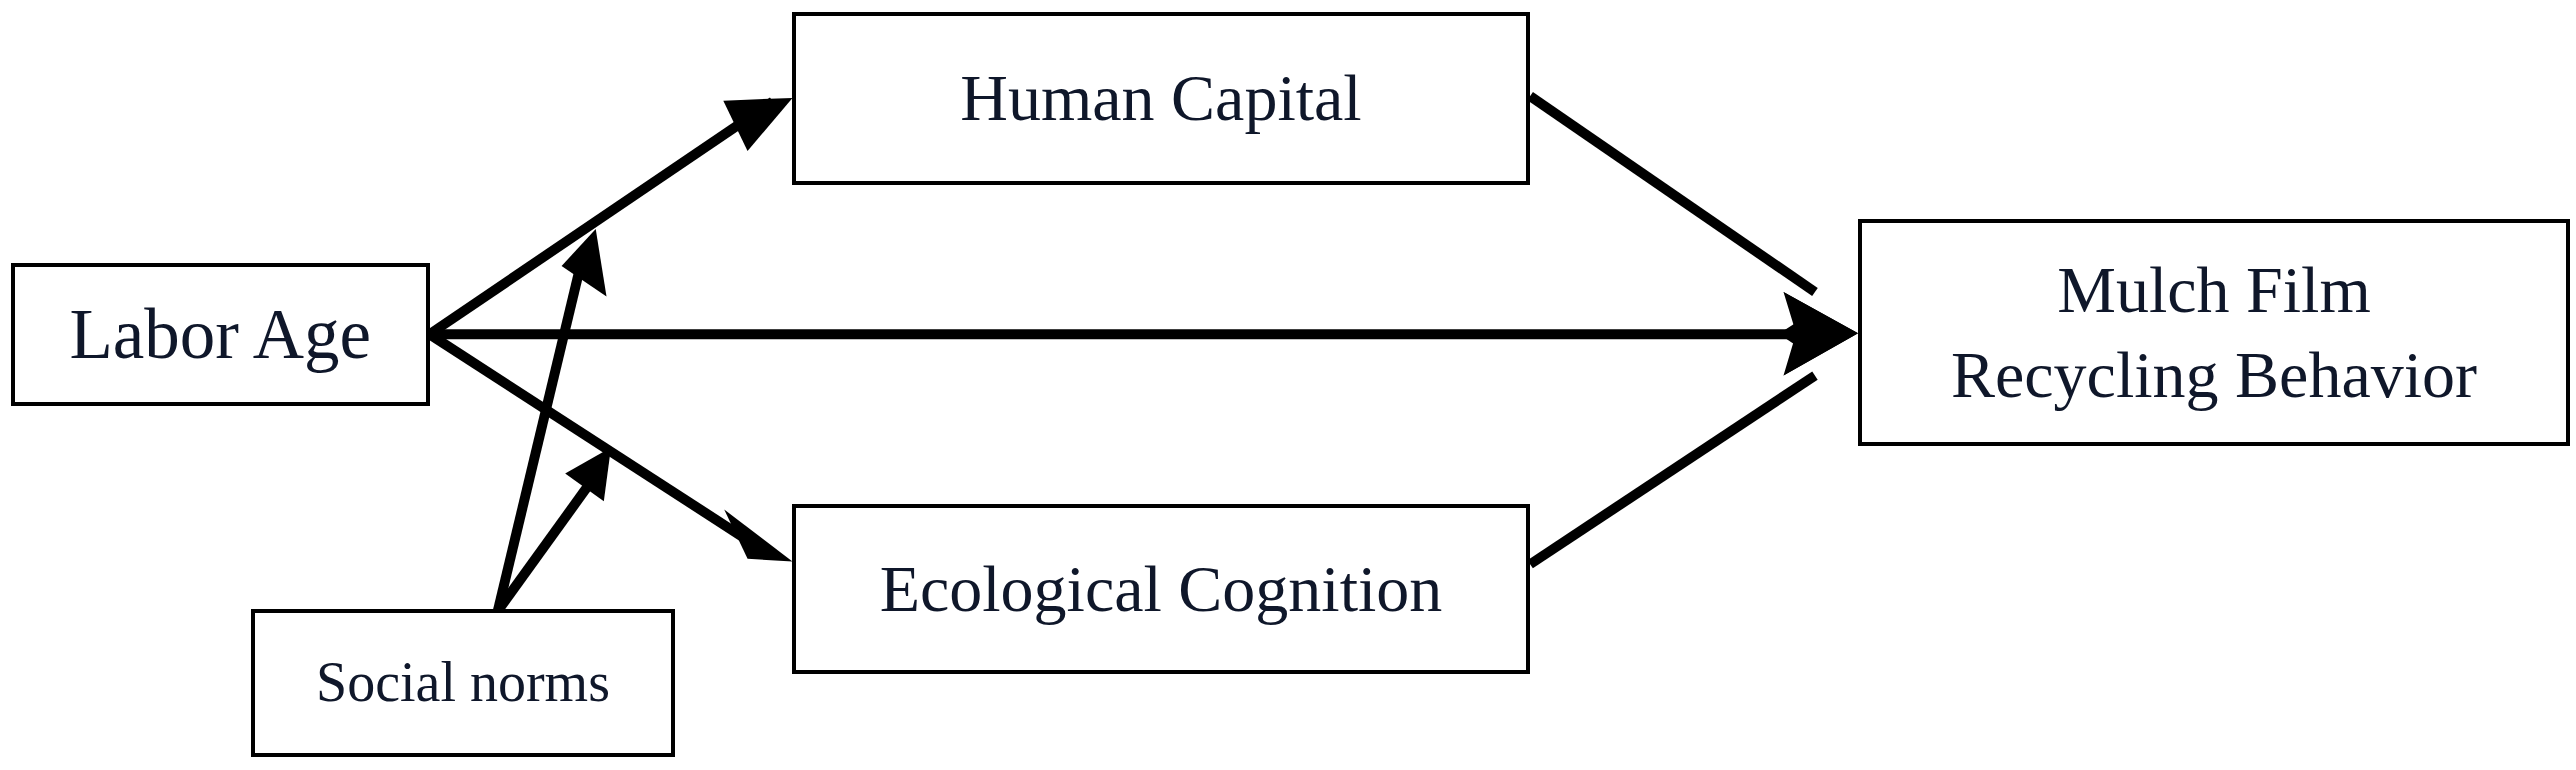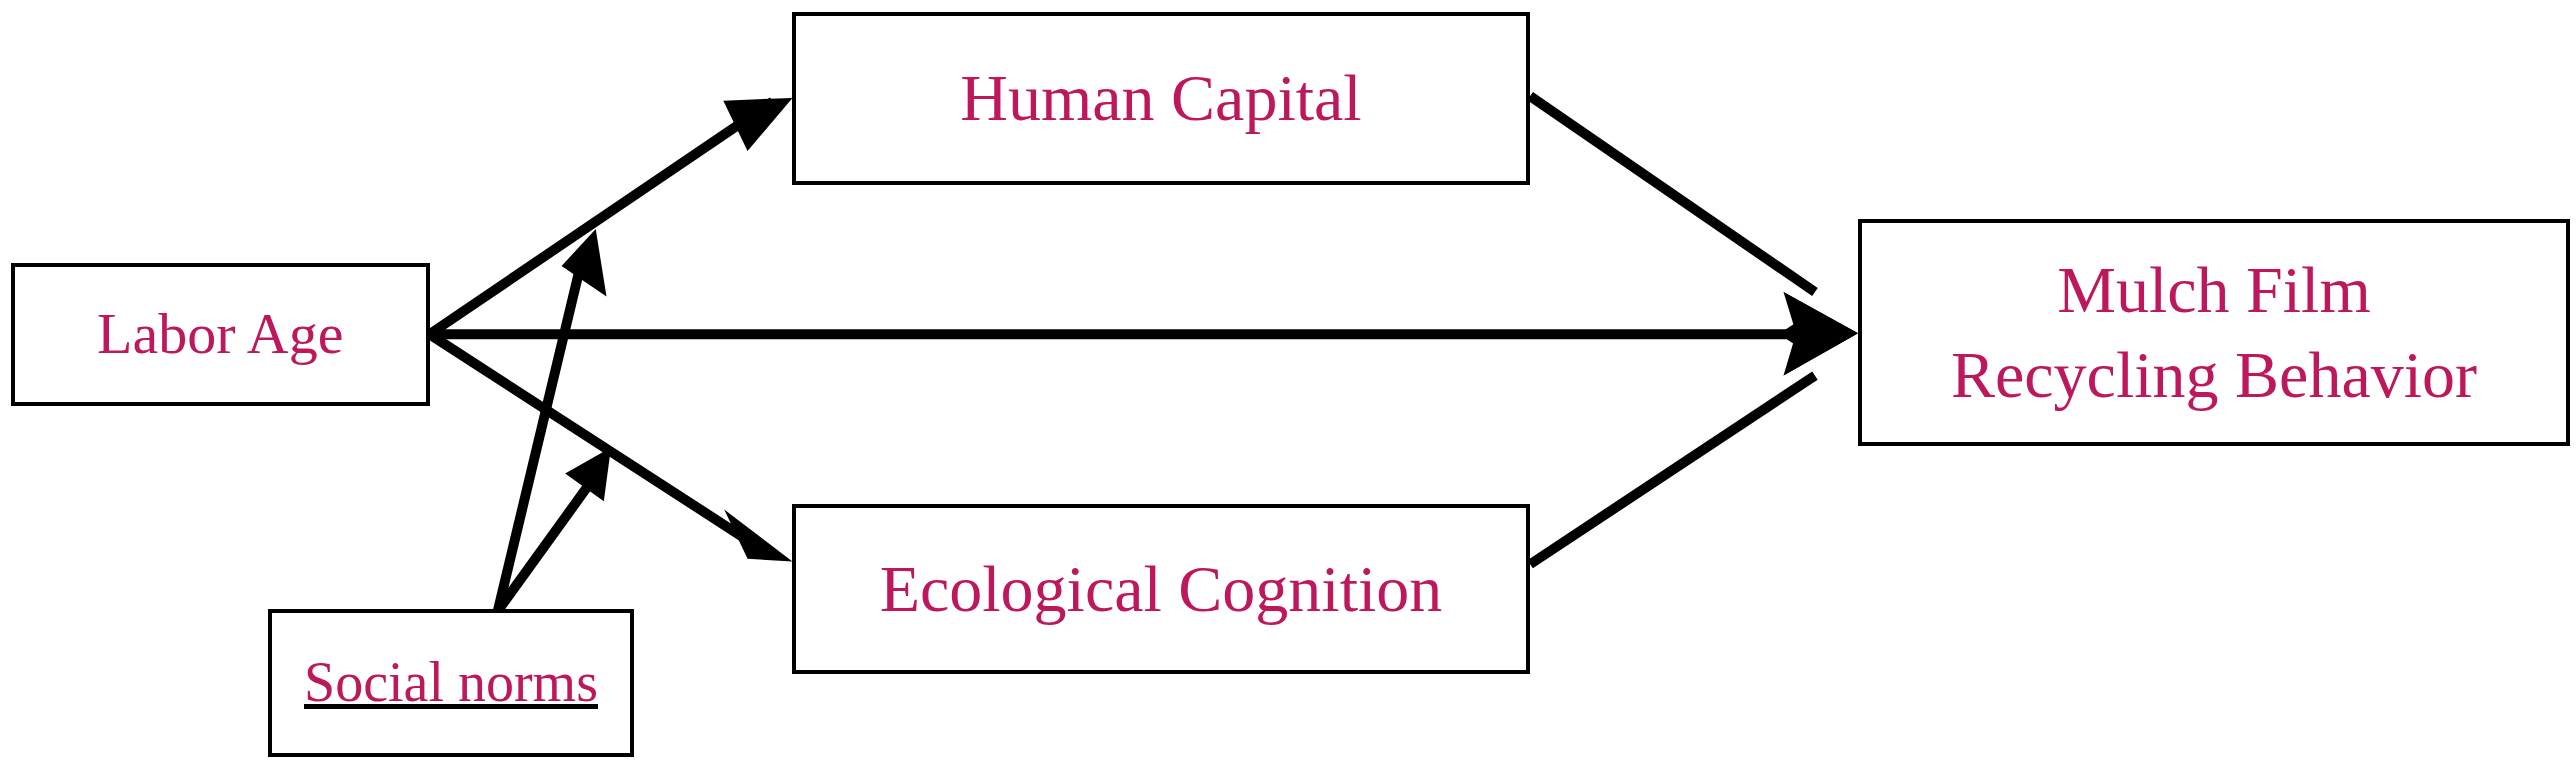--- a/index.html
+++ b/index.html
@@ -29,33 +29,33 @@
     border: 4.5px solid #000000;
     background: #ffffff;
     display: flex;
     align-items: center;
     justify-content: center;
     text-align: center;
     z-index: 5;
   }
   .node-label {
     font-family: "Liberation Serif", "DejaVu Serif", serif;
-    color: #be185d;
+    color: #0f172a;
     line-height: 1.28;
     white-space: pre-line;
     padding: 0 9px;
   }
   
   #node-labor-age      { left: 10.8px;   top: 263px; width: 419px; height: 143px; }
   #node-human-capital  { left: 792px;  top: 11.7px;  width: 738px; height: 173px; }
   #node-eco-cognition  { left: 792px;  top: 504px; width: 738px; height: 170px; }
   #node-outcome        { left: 1858px; top: 219px; width: 712px; height: 227px; }
-  #node-social-norms   { left: 268px;  top: 609px; width: 366px; height: 148px; text-decoration: underline; }
+  #node-social-norms   { left: 251px;  top: 609px; width: 424px; height: 148px; }
 
-  #node-labor-age      .node-label { font-size: 58px; }
+  #node-labor-age      .node-label { font-size: 71px; }
   #node-human-capital  .node-label { font-size: 66px; }
   #node-eco-cognition  .node-label { font-size: 66px; }
   #node-outcome        .node-label { font-size: 66px; }
   #node-social-norms   .node-label { font-size: 56px; }
 </style>
 </head>
 <body>
 
 <div id="diagram-root">
 

